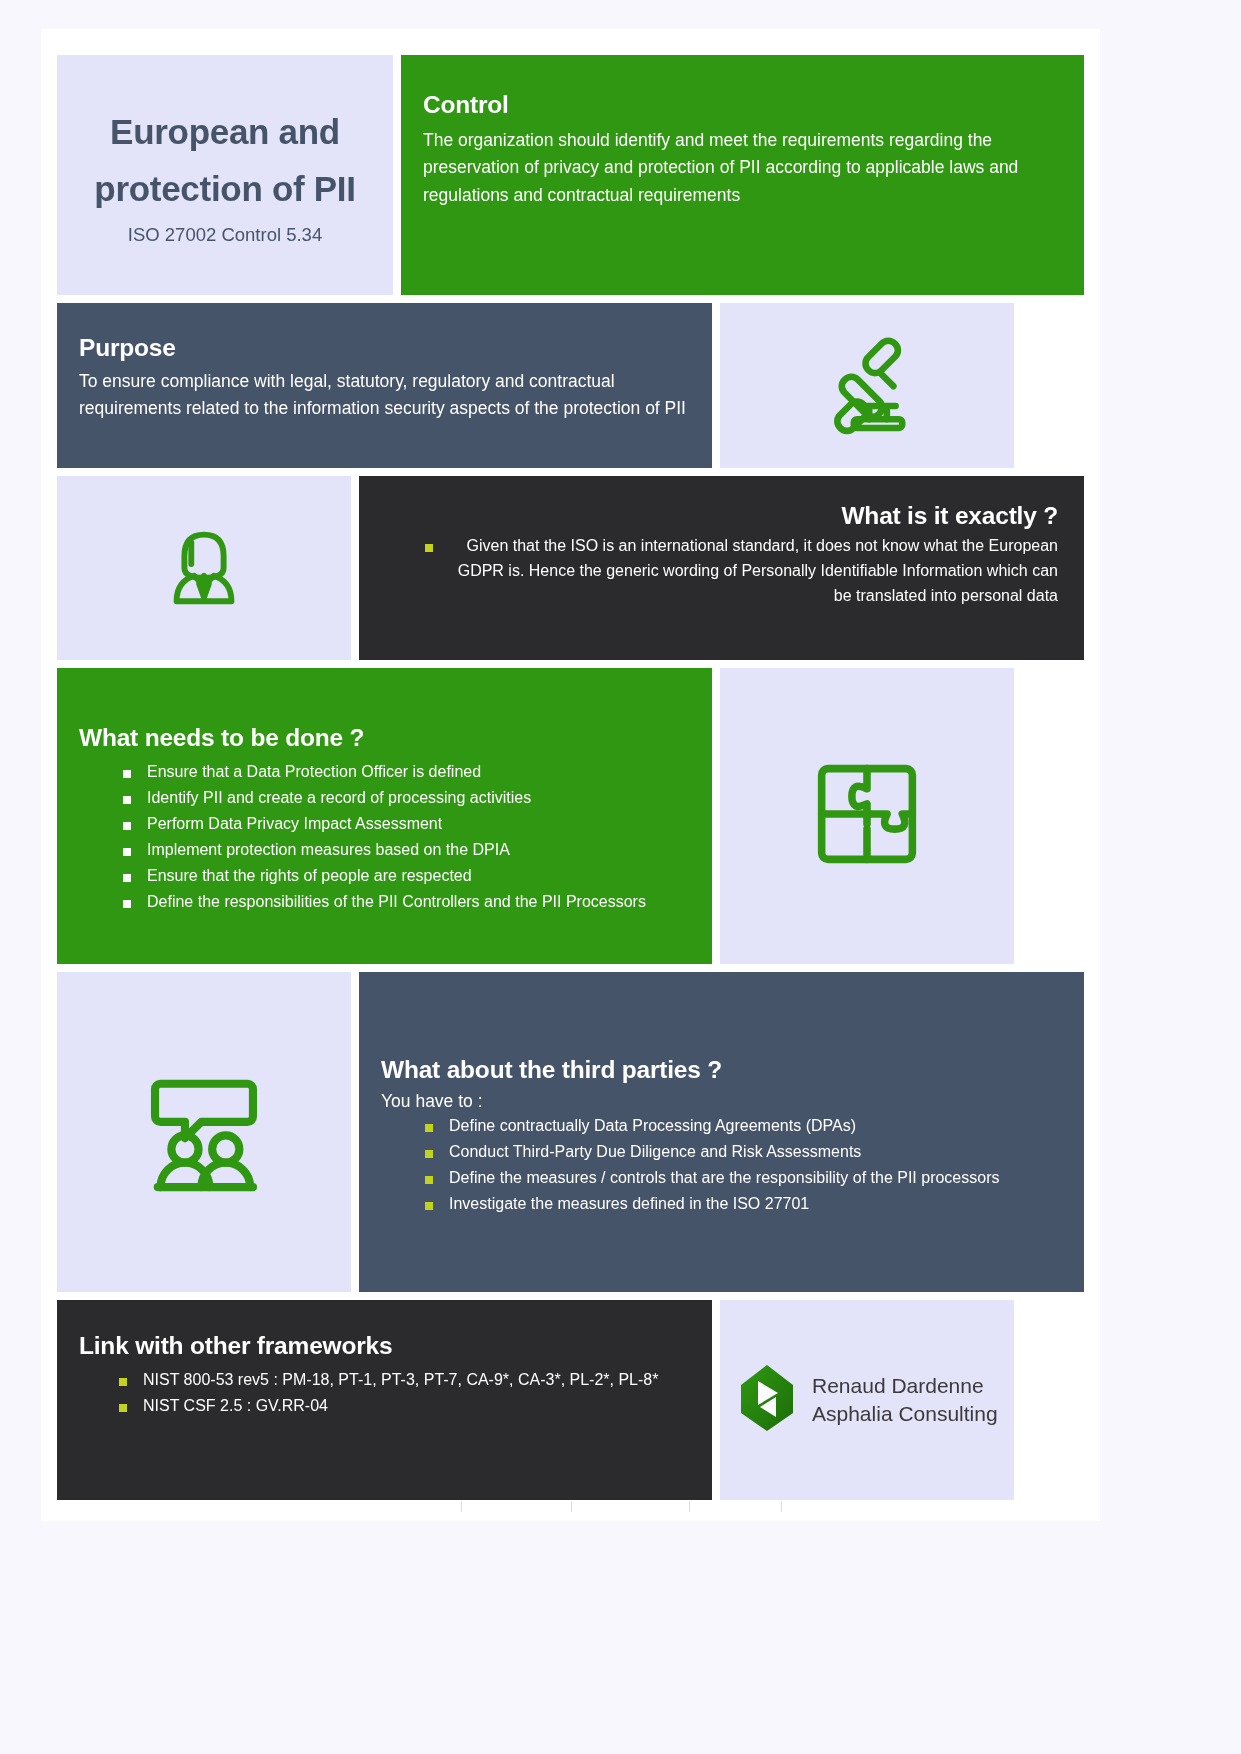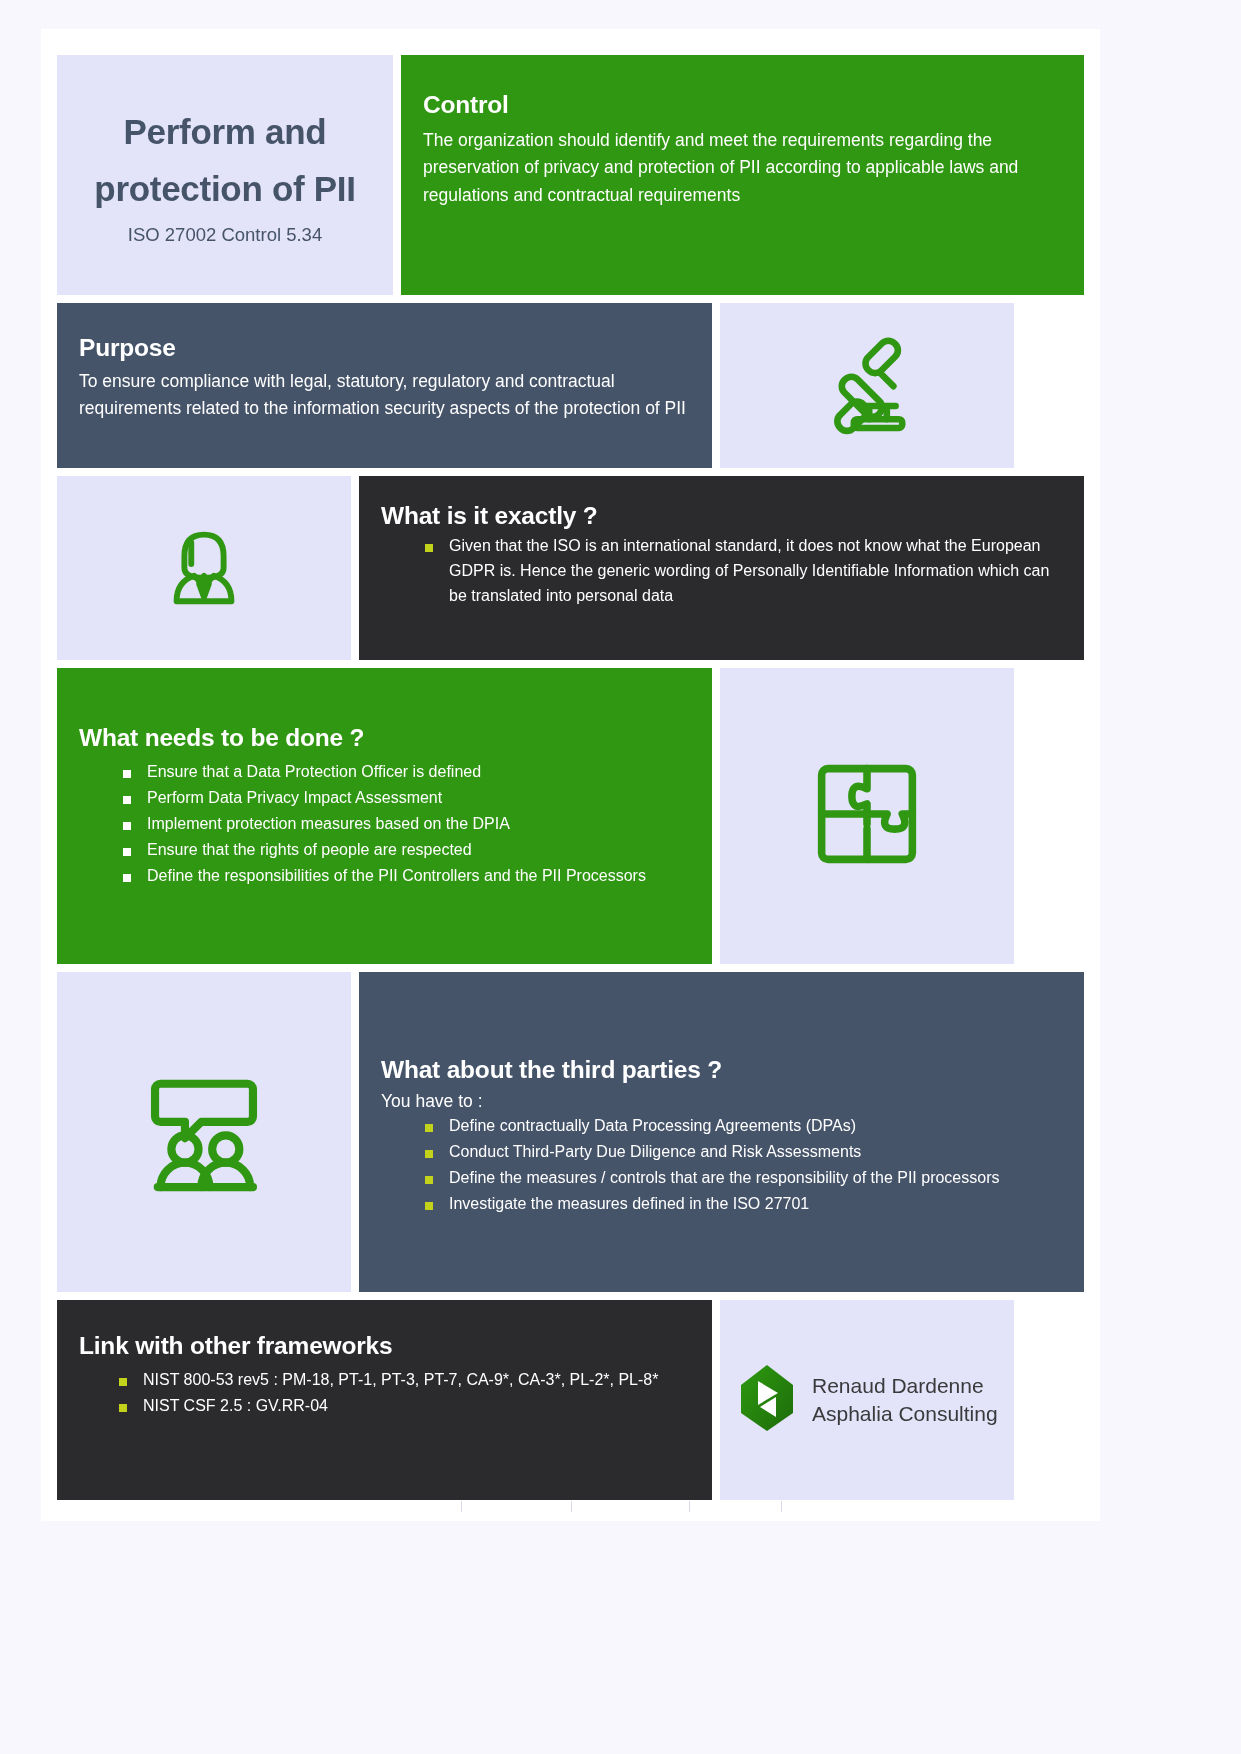--- a/index.html
+++ b/index.html
@@ -72,21 +72,21 @@
 
   #purpose-card { left: 16px; top: 274px; width: 655px; height: 165px; padding: 31px 22px 0 22px; }
   #purpose-card .p { margin-top: 6px; }
 
   #gavel-card  { left: 679px; top: 274px; width: 294px; height: 165px;
                  display: flex; align-items: center; justify-content: center; }
 
   #person-card { left: 16px; top: 447px; width: 294px; height: 184px;
                  display: flex; align-items: center; justify-content: center; }
 
-  #what-card   { left: 318px; top: 447px; width: 725px; height: 184px; padding: 26px 26px 0 22px; }
+  #what-card   { left: 318px; top: 447px; width: 725px; height: 184px; padding: 26px 26px 0 22px; text-align: right; }
 
   #needs-card  { left: 16px; top: 639px; width: 655px; height: 296px; padding: 56px 22px 16px 22px; }
   #needs-card ul.bl { margin-top: 8px; }
 
   #puzzle-card { left: 679px; top: 639px; width: 294px; height: 296px;
                  display: flex; align-items: center; justify-content: center; }
 
   #people-card { left: 16px; top: 943px; width: 294px; height: 320px;
                  display: flex; align-items: center; justify-content: center; }
 
@@ -107,21 +107,21 @@
   
   .tick { position: absolute; bottom: 9px; width: 1px; height: 11px; background: #d9d9ea; }
 </style>
 </head>
 <body>
 
 <div class="page">
 
   <div class="card lav" id="title-card">
     <div class="main-title">
-      <span>Perform and</span><br>
+      <span>European and</span><br>
       <span>protection of PII</span>
     </div>
     <div class="sub-title">ISO 27002 Control 5.34</div>
   </div>
 
   <div class="card green" id="control-card">
     <div class="h">Control</div>
     <div class="p">The organization should identify and meet the requirements regarding the preservation of privacy and protection of PII according to applicable laws and regulations and contractual requirements</div>
   </div>
 
@@ -160,20 +160,21 @@
     <div class="h">What is it exactly ?</div>
     <ul class="bl sq-yellow">
       <li>Given that the ISO is an international standard, it does not know what the European GDPR is. Hence the generic wording of Personally Identifiable Information which can be translated into personal data</li>
     </ul>
   </div>
 
   <div class="card green" id="needs-card">
     <div class="h">What needs to be done ?</div>
     <ul class="bl sq-white">
       <li>Ensure that a Data Protection Officer is defined</li>
+      <li>Identify PII and create a record of processing activities</li>
       <li>Perform Data Privacy Impact Assessment</li>
       <li>Implement protection measures based on the DPIA</li>
       <li>Ensure that the rights of people are respected</li>
       <li>Define the responsibilities of the PII Controllers and the PII Processors</li>
     </ul>
   </div>
 
   <div class="card lav" id="puzzle-card">
     <span>
       <svg width="126" height="126" viewBox="0 0 100 100" fill="none" stroke="#309712" stroke-width="6" stroke-linecap="round" stroke-linejoin="round">

